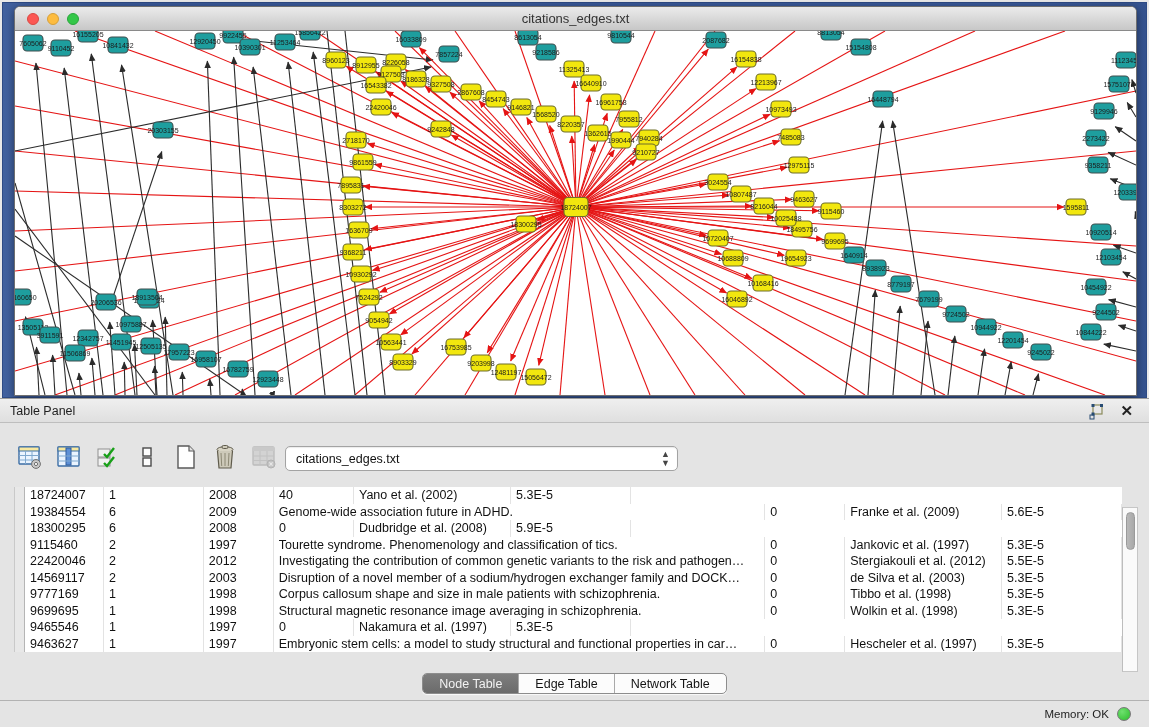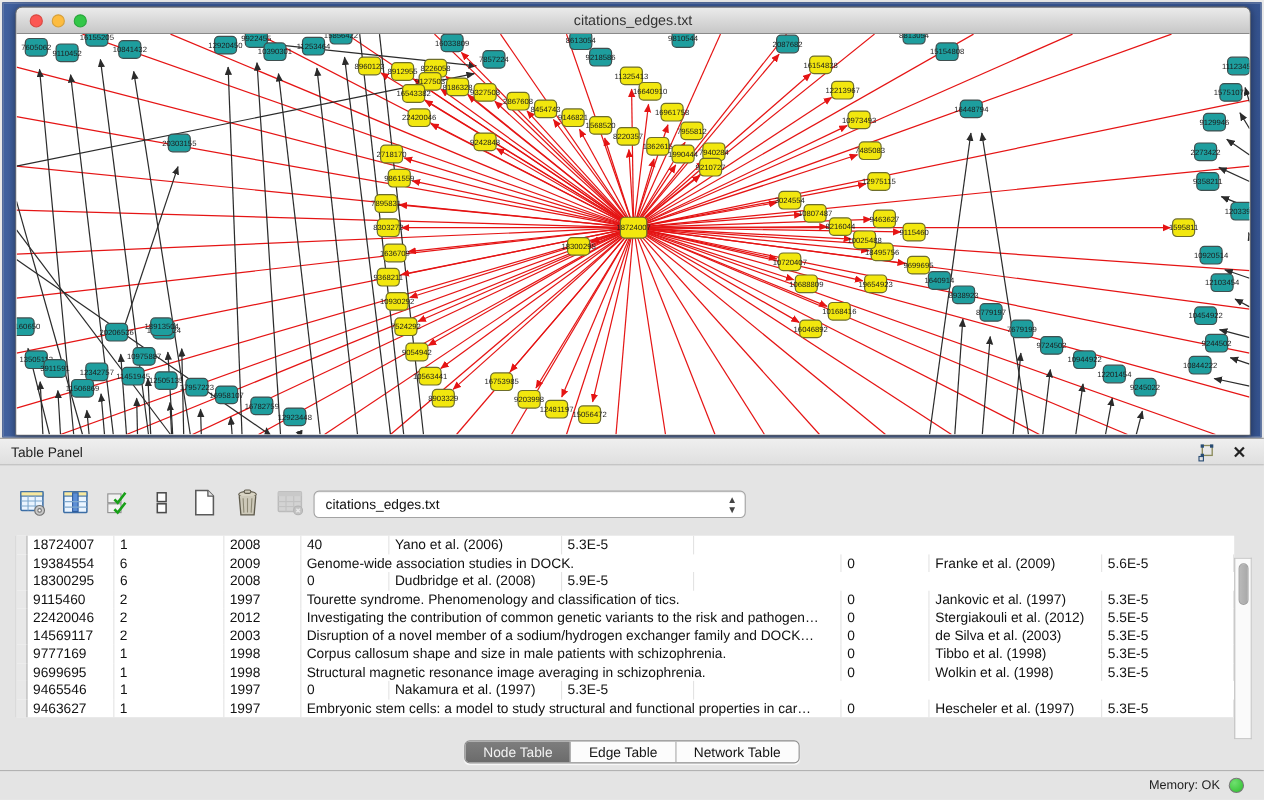--- a/index.html
+++ b/index.html
@@ -786,29 +786,29 @@
     </div>
 
     <div id="grid">
       <div id="tbody">
           <div class="trow">
             <div class="tcell gutter" style="width:10px"></div>
             <div class="tcell" style="width:79px">18724007</div>
             <div class="tcell" style="width:100px">1</div>
             <div class="tcell" style="width:70px">2008</div>
             <div class="tcell" style="width:80px">40</div>
-            <div class="tcell" style="width:157px">Yano et al. (2006)</div>
+            <div class="tcell" style="width:157px">Yano et al. (2002)</div>
             <div class="tcell" style="width:120px">5.3E-5</div>
           </div>
           <div class="trow">
             <div class="tcell gutter" style="width:10px"></div>
             <div class="tcell" style="width:79px">19384554</div>
             <div class="tcell" style="width:100px">6</div>
             <div class="tcell" style="width:70px">2009</div>
-            <div class="tcell" style="width:492px">Genome-wide association studies in DOCK.</div>
+            <div class="tcell" style="width:492px">Genome-wide association future in ADHD.</div>
             <div class="tcell" style="width:80px">0</div>
             <div class="tcell" style="width:157px">Franke et al. (2009)</div>
             <div class="tcell" style="width:120px">5.6E-5</div>
           </div>
           <div class="trow">
             <div class="tcell gutter" style="width:10px"></div>
             <div class="tcell" style="width:79px">18300295</div>
             <div class="tcell" style="width:100px">6</div>
             <div class="tcell" style="width:70px">2008</div>
             <div class="tcell" style="width:80px">0</div>

